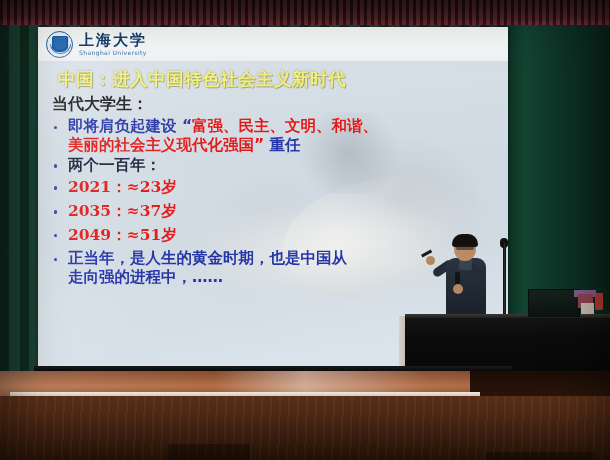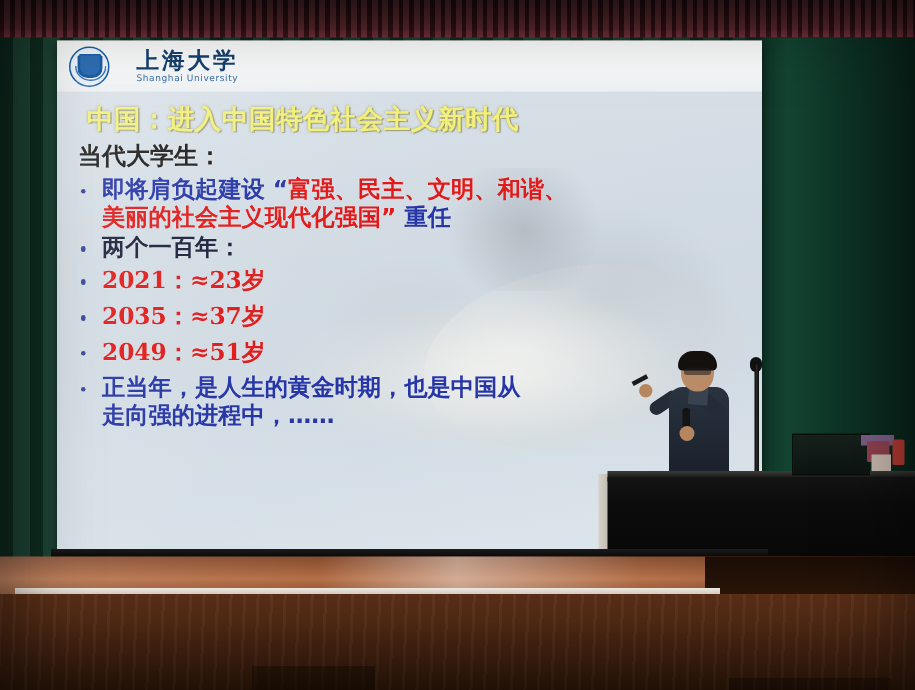--- a/index.html
+++ b/index.html
@@ -43,21 +43,21 @@
   .logo-mark{position:relative;width:27px;height:27px;border-radius:50%;
     border:1.6px solid #1a5fa8;box-sizing:border-box;flex:0 0 auto;
     background:radial-gradient(circle at 50% 40%,#ffffff 0%,#eaf2fb 70%,#dae7f6 100%);}
   .logo-mark .u{position:absolute;left:50%;top:5px;transform:translateX(-50%);
     width:13px;height:13px;border:2.6px solid #1a5fa8;border-top:none;
     border-radius:0 0 7px 7px;background:#2f6fb5;}
   .logo-mark .bar{position:absolute;left:50%;top:4px;transform:translateX(-50%);
     width:15px;height:2.4px;background:#1a5fa8;border-radius:1px;}
   .logo-mark .arc{position:absolute;left:3px;bottom:2.5px;width:19px;height:9px;
     border:1.3px solid #2b68ad;border-top:none;border-radius:0 0 10px 10px;opacity:.85;}
-  .logo-text{margin-left:18px;line-height:1;}
+  .logo-text{margin-left:6px;line-height:1;}
   .logo-cn{font-family:"DejaVu Serif","Liberation Serif",serif;font-size:15px;font-weight:700;
     color:#16406e;letter-spacing:2px;display:block;}
   .logo-en{font-size:6px;color:#3b6fa5;letter-spacing:.4px;display:block;margin-top:2px;}
 
   
   .slide-body{position:absolute;left:0;top:34px;right:0;bottom:0;padding:4px 6px 0 8px;box-sizing:border-box;}
   .slide-title{font-size:17.5px;font-weight:700;color:#f2f07a;letter-spacing:.5px;
     text-shadow:0 0 2px rgba(120,110,20,.55),1px 1px 0 rgba(90,85,30,.35);
     white-space:nowrap;margin:2px 0 3px 12px;}
   .sub-line{font-size:16px;font-weight:700;color:#1c1c1c;margin:0 0 2px 6px;

